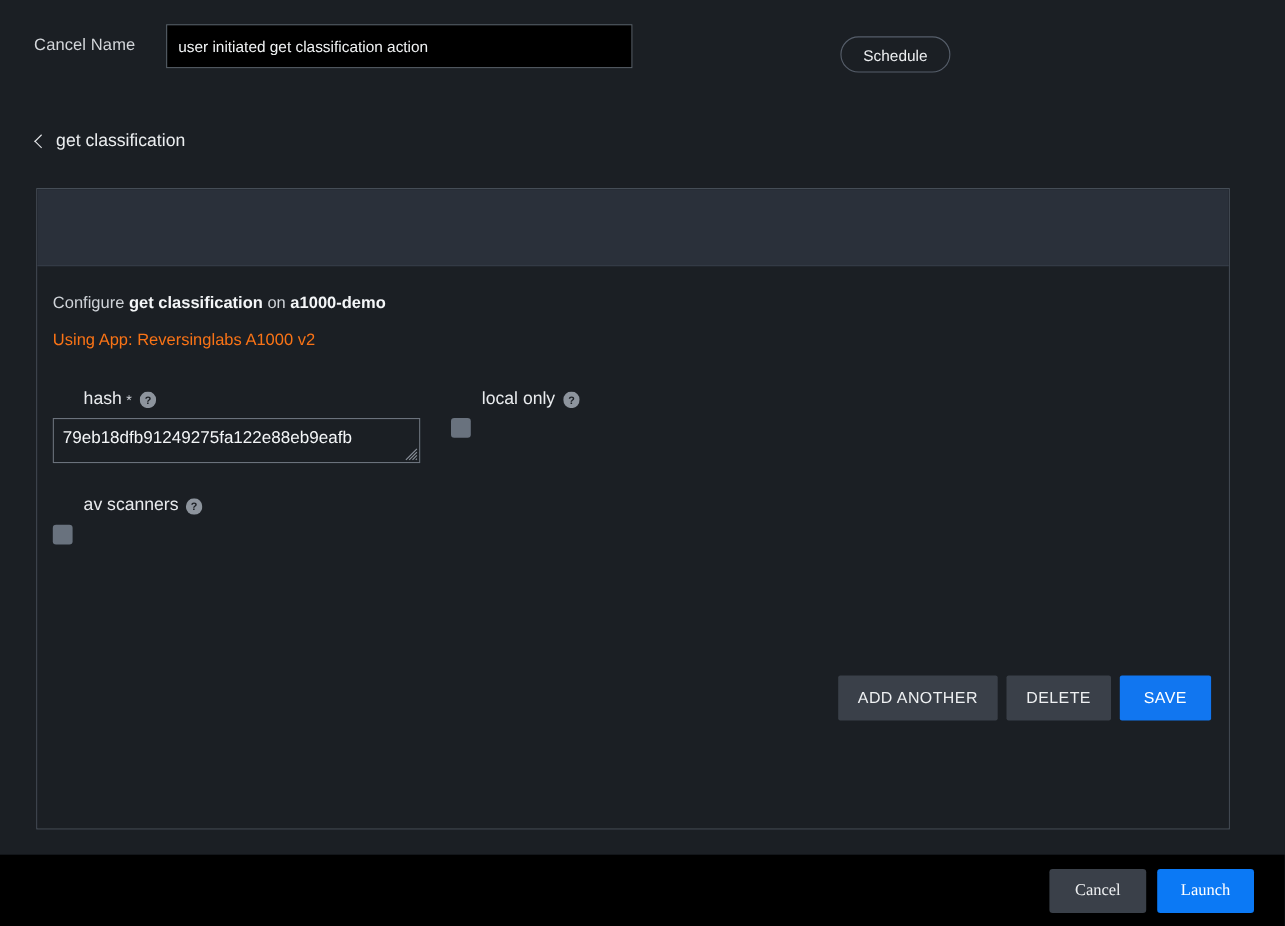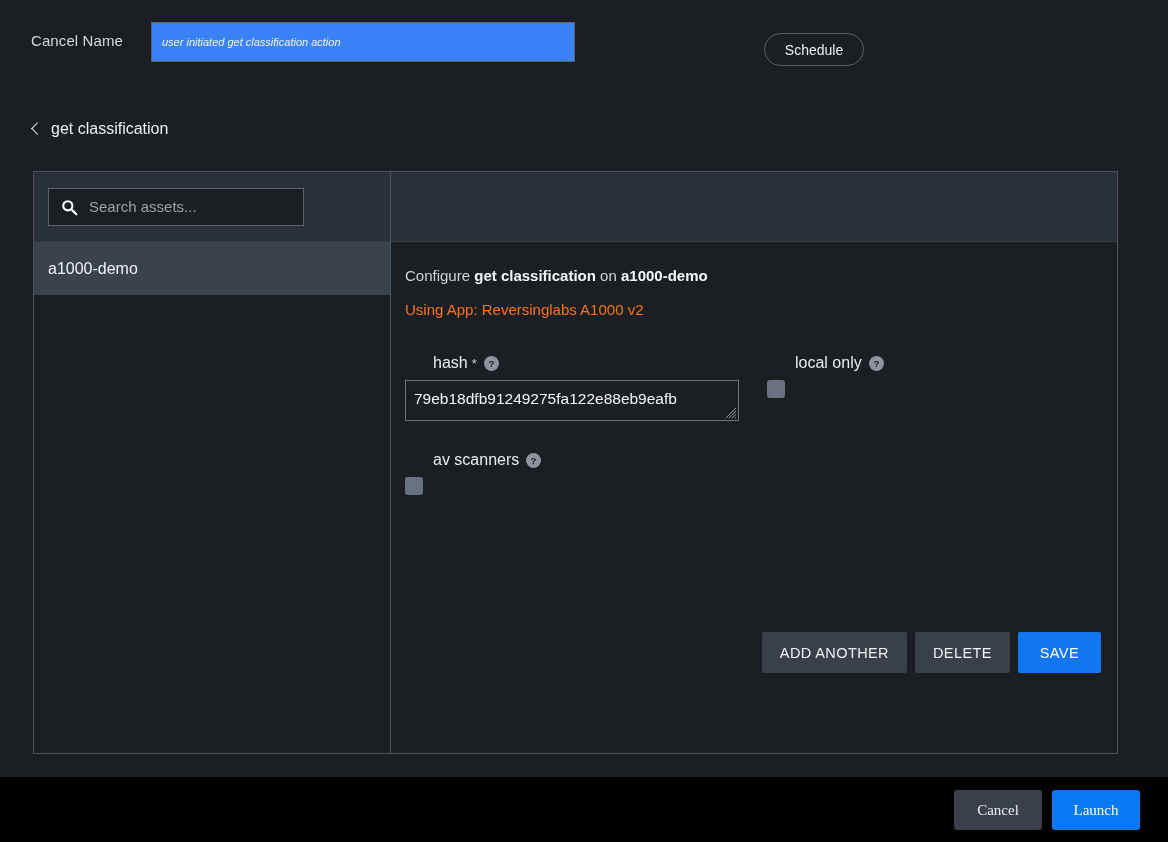--- a/index.html
+++ b/index.html
@@ -24,28 +24,27 @@
     position: absolute;
     left: 31px; top: 32px;
     font-size: 15px;
     color: #d4d7db;
     letter-spacing: .1px;
   }
   .action-input {
     position: absolute;
     left: 151px; top: 22px;
     width: 424px; height: 40px;
-    background: #3b82f6;
+    background: #000000;
     border: 1px solid #586069;
     color: #f1f3f4;
     font-family: "Liberation Sans", sans-serif;
-    font-size: 11px;
+    font-size: 14px;
     padding: 0 10px;
     outline: none;
-    font-style: italic;
   }
   .schedule-btn {
     position: absolute;
     left: 764px; top: 33px;
     width: 100px; height: 33px;
     border-radius: 17px;
     background: transparent;
     border: 1px solid #565e6a;
     color: #eceef0;
     font-family: "Liberation Sans", sans-serif;
@@ -236,21 +235,20 @@
     height: 41px;
     border: none;
     border-radius: 2px;
     font-family: "Liberation Sans", sans-serif;
     font-size: 14.5px;
     letter-spacing: .4px;
     cursor: pointer;
     color: #eef0f2;
     background: #3a4049;
     padding: 0 18px;
-    margin-top: 18px;
   }
   .btn.primary { background: #1176f0; color: #ffffff; padding: 0 22px; }
 
   
   .footer {
     position: absolute;
     left: 0; right: 0; bottom: 0;
     height: 65px;
     background: #000000;
   }
@@ -283,32 +281,20 @@
   <button class="schedule-btn">Schedule</button>
 </div>
 
 <div class="breadcrumb">
   <span class="chev"></span>
   <span class="crumb-label">get classification</span>
 </div>
 
 <div class="panel">
 
-  <div class="left-col">
-    <div class="left-head">
-      <div class="search-box">
-        <svg class="search-icon" viewBox="0 0 20 20">
-          <circle cx="8" cy="8" r="5.4" fill="none" stroke="#ffffff" stroke-width="2.4"></circle>
-          <line x1="12.2" y1="12.2" x2="18" y2="18" stroke="#ffffff" stroke-width="2.6" stroke-linecap="round"></line>
-        </svg>
-        <input class="search-input" type="text" placeholder="Search assets..." style="">
-      </div>
-    </div>
-    <div class="asset-item selected">a1000-demo</div>
-  </div>
 
   <div class="right-col">
     <div class="right-head"></div>
     <div class="right-body">
 
       <div class="config-line">
         <span>Configure</span>
         <b>get classification</b>
         <span>on</span>
         <b>a1000-demo</b>

